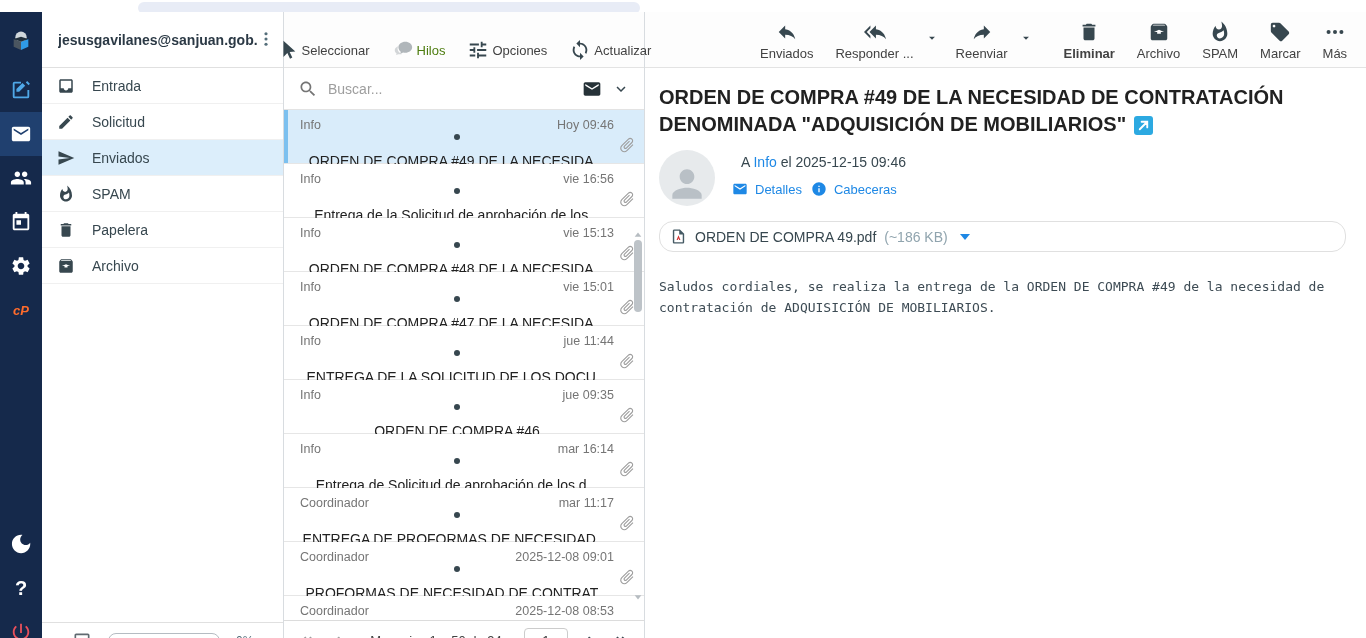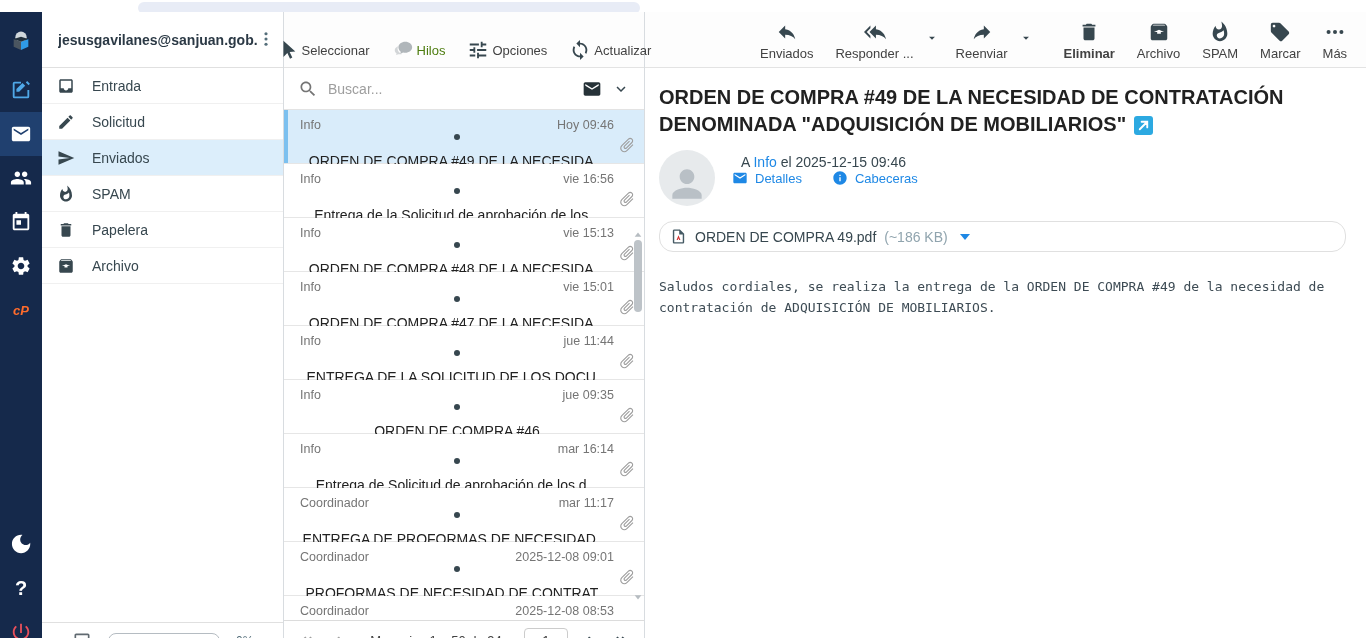--- a/index.html
+++ b/index.html
@@ -74,21 +74,21 @@
   .read-content{padding:16px 20px 0 14px;}
   .subject{font-size:20px;font-weight:700;color:#212121;line-height:27px;max-width:655px;}
   .ext{display:inline-flex;align-items:center;justify-content:center;width:19px;height:19px;background:#2ca9e1;border-radius:3px;vertical-align:-2px;margin-left:8px;cursor:pointer;}
   .ext svg{width:15px;height:15px;}
   .sender-row{display:flex;margin-top:12px;}
   .avatar{width:56px;height:56px;border-radius:50%;background:#e7eaec;overflow:hidden;display:flex;align-items:flex-end;justify-content:center;}
   .avatar svg{width:44px;height:44px;color:#b9c0c6;}
   .sender-meta{margin-left:17px;padding-top:4px;}
   .to-line{font-size:14px;color:#37474f;margin-left:9px;}
   .to-link{color:#1e88e5;cursor:pointer;}
-  .meta-links{display:flex;gap:30px;margin-top:0;align-items:center;}
+  .meta-links{display:flex;gap:9px;margin-top:11px;align-items:center;}
   .meta-link{display:flex;align-items:center;gap:7px;font-size:13px;color:#1e88e5;cursor:pointer;}
   .meta-link .icon{width:16px;height:16px;color:#1e88e5;}
   .attach-box{margin-top:15px;margin-right:0;border:1px solid #e0e0e0;border-radius:14px;height:31px;display:flex;align-items:center;gap:8px;padding:0 10px;cursor:pointer;}
   .attach-box .pdf-icon{width:17px;height:17px;}
   .attach-name{font-size:14px;color:#37474f;}
   .attach-size{font-size:14px;color:#90a4ae;}
   .attach-caret{width:0;height:0;border-left:5px solid transparent;border-right:5px solid transparent;border-top:6px solid #1e88e5;margin-left:4px;cursor:pointer;}
   .body-text{margin-top:24px;font-family:"DejaVu Sans Mono", monospace;font-size:13px;line-height:21px;color:#3d4b54;max-width:700px;}
 </style>
 </head>

